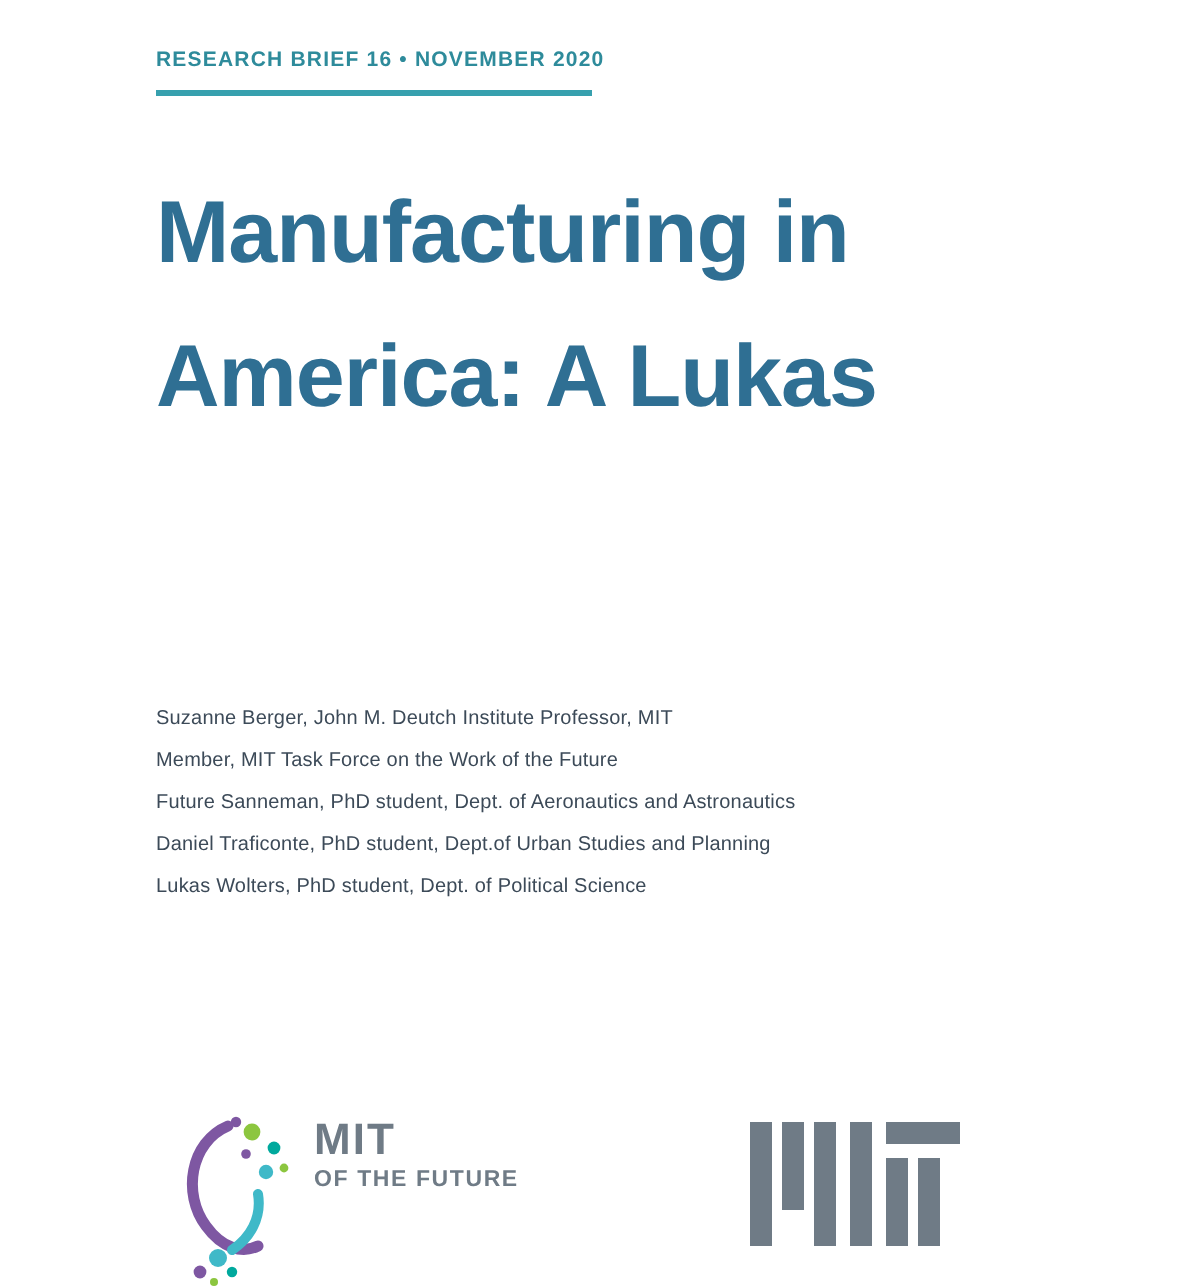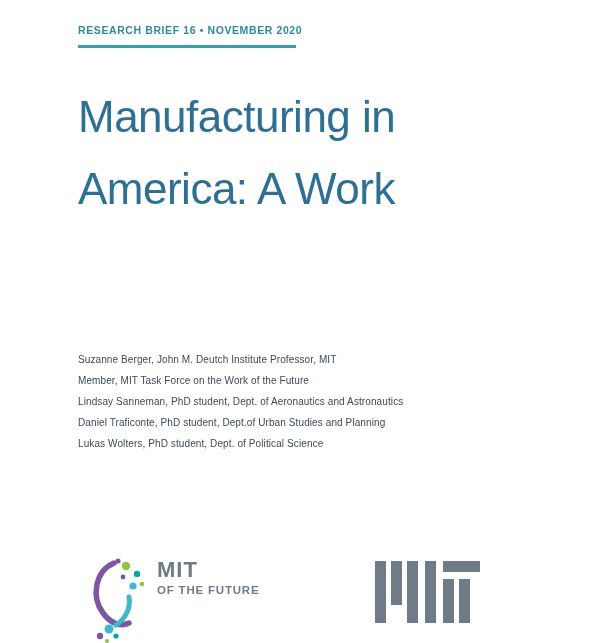--- a/index.html
+++ b/index.html
@@ -43,21 +43,21 @@
   }
 
   
   .title {
     position: absolute;
     left: 78px;
     top: 66px;
     width: 470px;
     font-size: 44px;
     line-height: 1.0;
-    font-weight: normal;
+    font-weight: bold;
     color: #2f6f93;
     letter-spacing: -0.5px;
   }
   .title .tline {
     display: block;
     margin-bottom: 28px;
   }
 
   
   .authors {
@@ -142,27 +142,27 @@
 </head>
 <body>
 
 <div class="page">
 
   <div class="kicker">RESEARCH BRIEF 16 • NOVEMBER 2020</div>
   <div class="kicker-rule"></div>
 
   <h1 class="title">
     <span class="tline">Manufacturing in</span>
-    <span class="tline">America: A Work</span>
+    <span class="tline">America: A Lukas</span>
   </h1>
 
   <div class="authors">
     <div class="author-line">Suzanne Berger, John M. Deutch Institute Professor, MIT</div>
     <div class="author-line">Member, MIT Task Force on the Work of the Future</div>
-    <div class="author-line">Lindsay Sanneman, PhD student, Dept. of Aeronautics and Astronautics</div>
+    <div class="author-line">Future Sanneman, PhD student, Dept. of Aeronautics and Astronautics</div>
     <div class="author-line">Daniel Traficonte, PhD student, Dept.of Urban Studies and Planning</div>
     <div class="author-line">Lukas Wolters, PhD student, Dept. of Political Science</div>
   </div>
 
   <div class="logos">
 
     <div class="wotf">
       <div class="wotf-mark">
         <svg width="68" height="86" viewBox="0 0 68 86" xmlns="http://www.w3.org/2000/svg">
 

